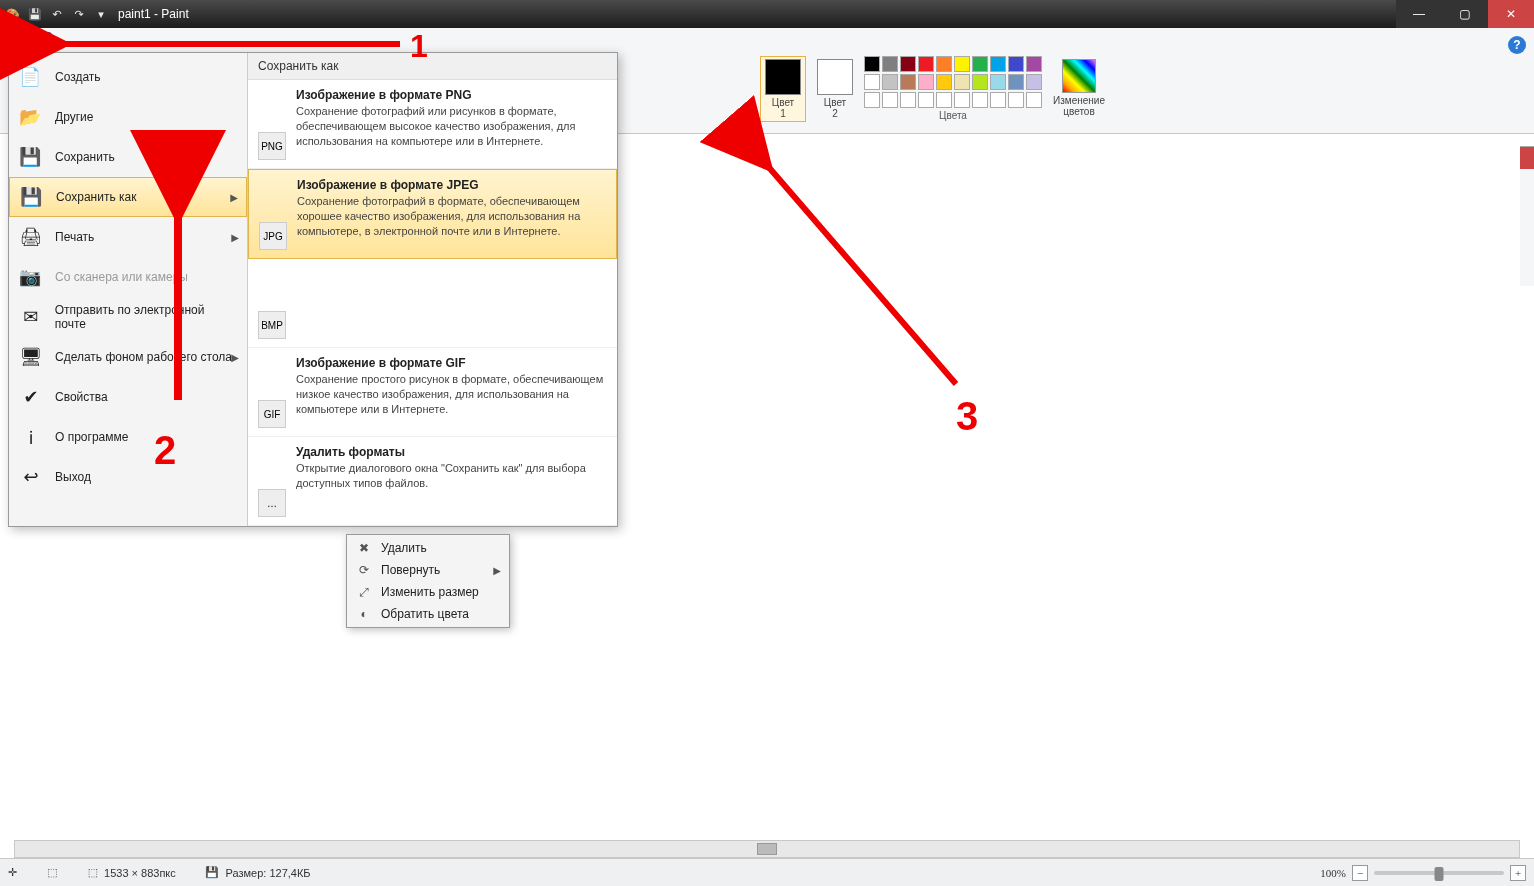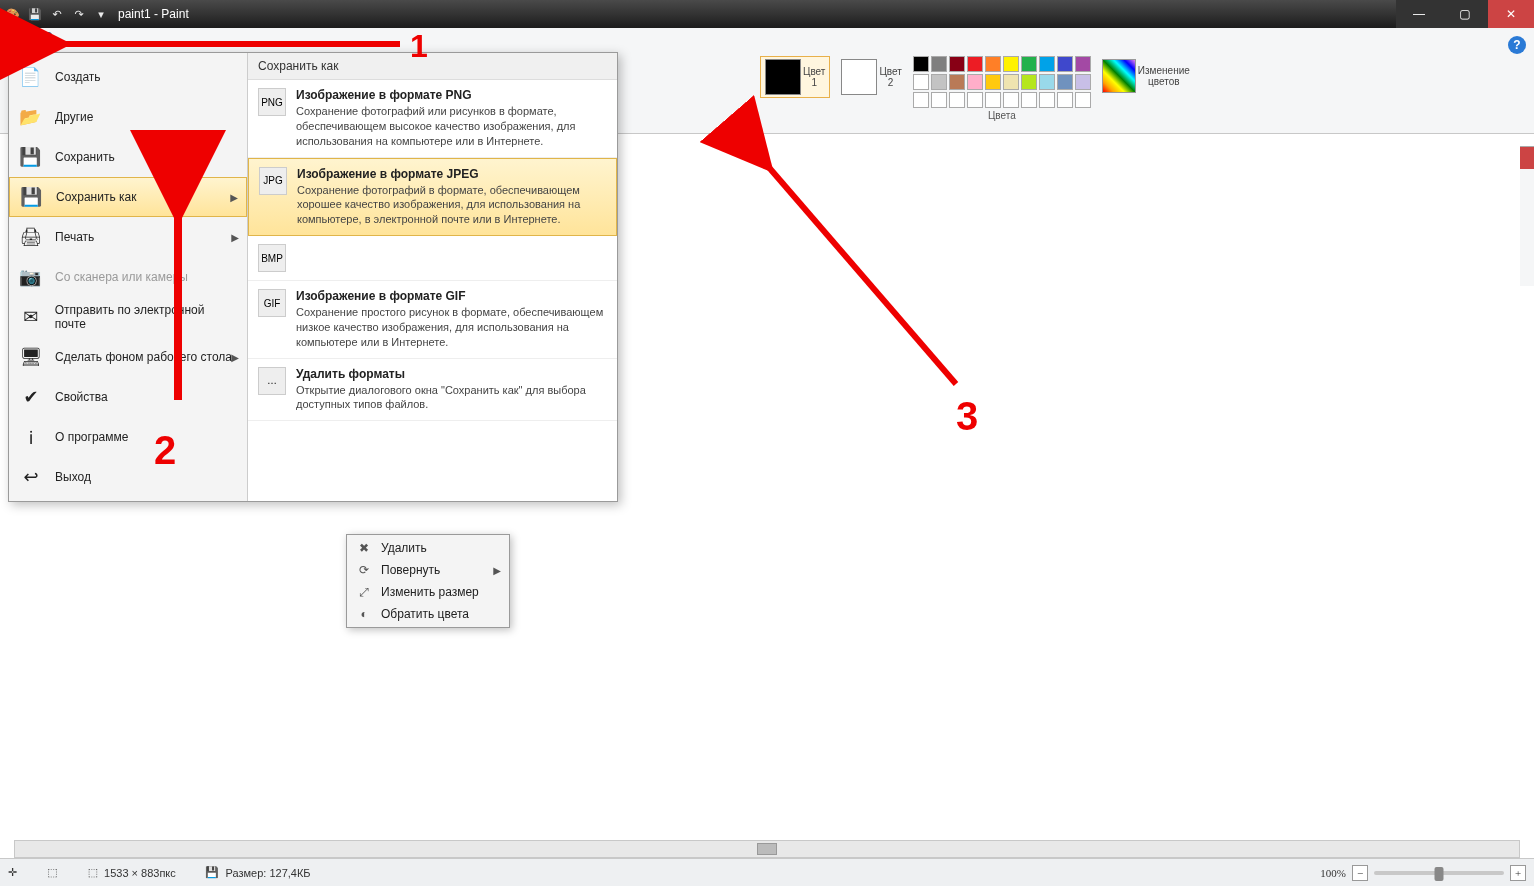--- a/index.html
+++ b/index.html
@@ -65,21 +65,21 @@
   display:flex;
   align-items:flex-start;
   gap:6px;
 }
 .bigcolor {
   width:36px; height:36px;
   border:1px solid #888;
   background:#000;
 }
 .colorbox {
-  display:flex; flex-direction:row; align-items:center; gap:2px;
+  display:flex; flex-direction:column; align-items:center; gap:2px;
   font-size:10px; color:#444; text-align:center;
   padding:2px 4px;
   border:1px solid transparent;
 }
 .colorbox.active { border:1px solid #e8b04a; background:#fff6df; }
 .palette { display:flex; flex-direction:column; gap:2px; }
 .palrow { display:flex; gap:2px; }
 .sw { width:16px; height:16px; border:1px solid #aaa; }
 .rainbow {
   width:34px; height:34px;
@@ -156,21 +156,21 @@
   padding:8px 10px;
   border-bottom:1px solid #eee;
 }
 .filemenu .rightcol .fmt.highlight {
   background:linear-gradient(#fff4cf,#ffe49a);
   border:1px solid #e0b54a;
 }
 .filemenu .rightcol .fmt .ficon {
   width:28px; height:28px; flex-shrink:0;
   display:flex; align-items:center; justify-content:center;
-  background:#eee; border:1px solid #ccc; font-size:10px;
+  background:#eee; border:1px solid #ccc; font-size:10px;margin-top:44px;
 }
 .filemenu .rightcol .fmt .ftxt .tt {
   font-weight:bold; font-size:12px; color:#222; margin-bottom:2px;
 }
 .filemenu .rightcol .fmt .ftxt .dd {
   font-size:11px; color:#444; line-height:1.35;
 }
 
 .ctxmenu {
   position:absolute;

